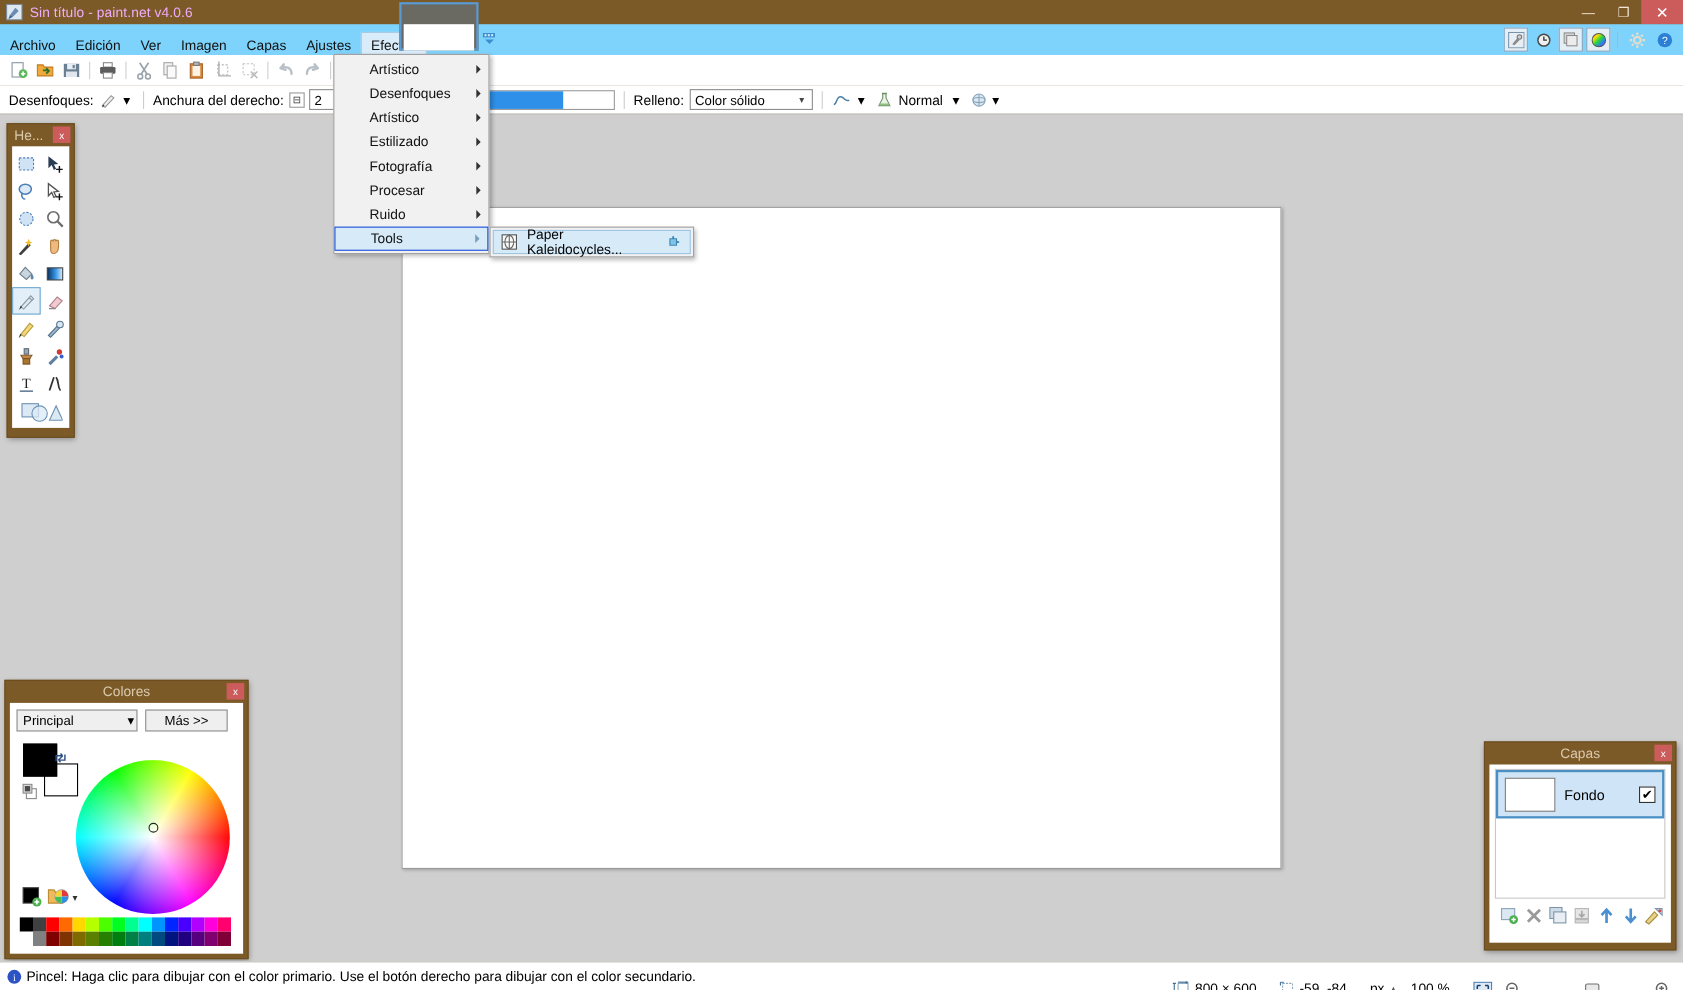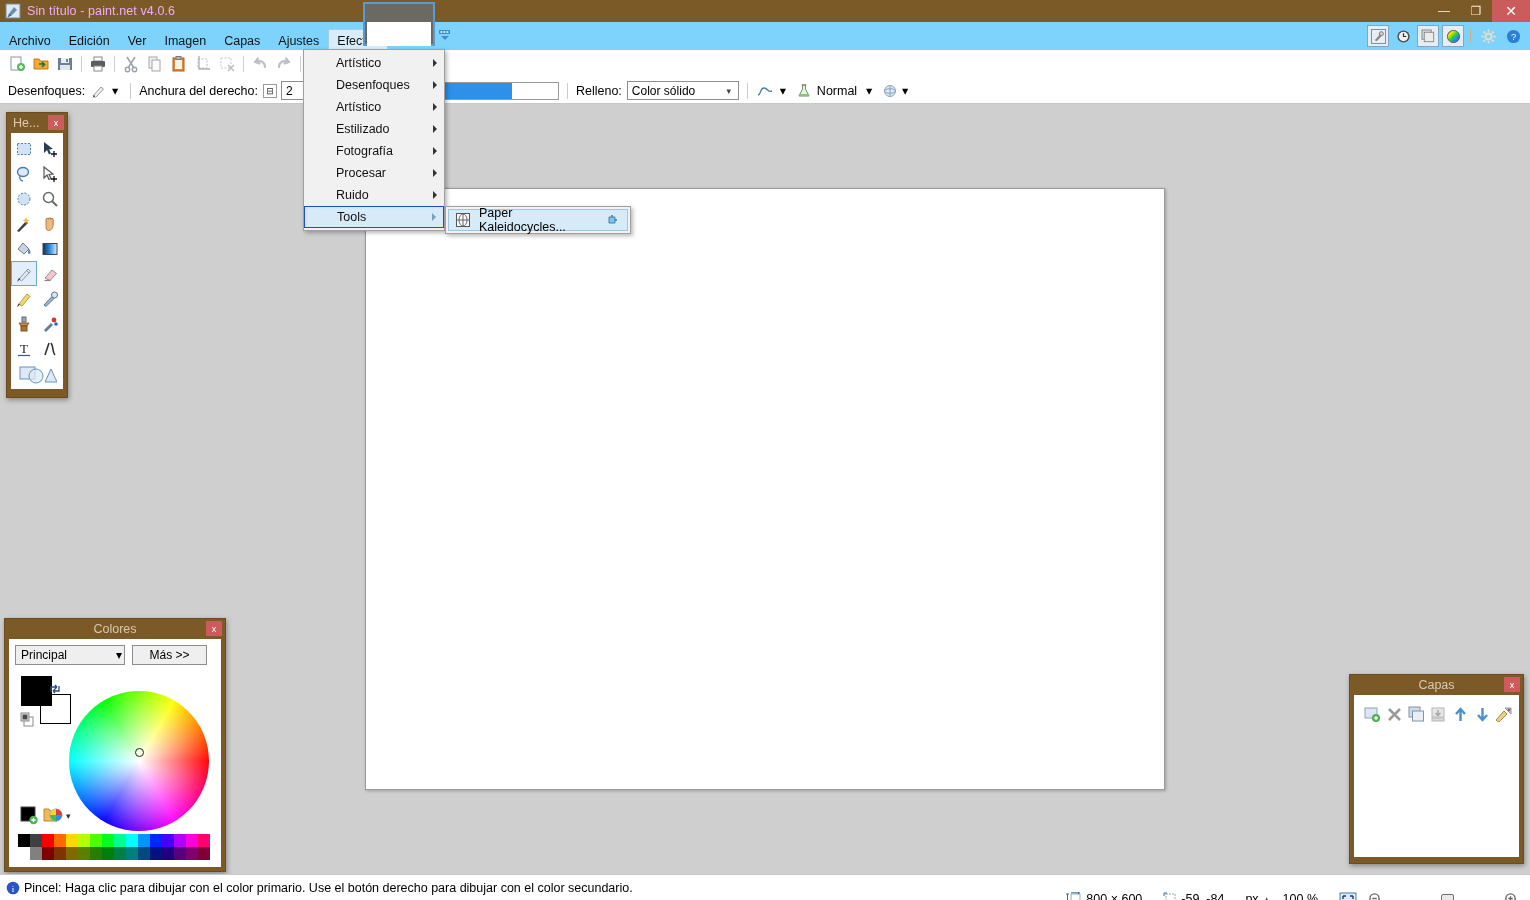--- a/index.html
+++ b/index.html
@@ -727,20 +727,27 @@
       <div class="pal-sw" style="background: rgb(127, 0, 55);"></div>
     </div>
 </div>
 
 <div class="float-win" id="layers-win">
   <div class="fw-title">
     <span>Capas</span>
     <span class="fw-close">x</span>
   </div>
   <div class="fw-body" style="height:162px;padding-top:4px;">
+    <div id="layers-list">
+      <div class="layer-row">
+        <div class="layer-thumb"></div>
+        <div class="layer-name">Fondo</div>
+        <div class="layer-check">✔</div>
+      </div>
+    </div>
     <div id="layer-toolbar">
       <div class="lt-icon">
         <svg width="17" height="17" viewBox="0 0 17 17">
             <rect x="1" y="2" width="12" height="10" fill="#dbe7f2" stroke="#8aa3ba"></rect>
             <circle cx="12" cy="12" r="4" fill="#4caf50"></circle>
             <path d="M12 10 V14 M10 12 H14" stroke="#fff" stroke-width="1.4"></path>
           </svg>
       </div>
       <div class="lt-icon">
         <svg width="17" height="17" viewBox="0 0 17 17">

